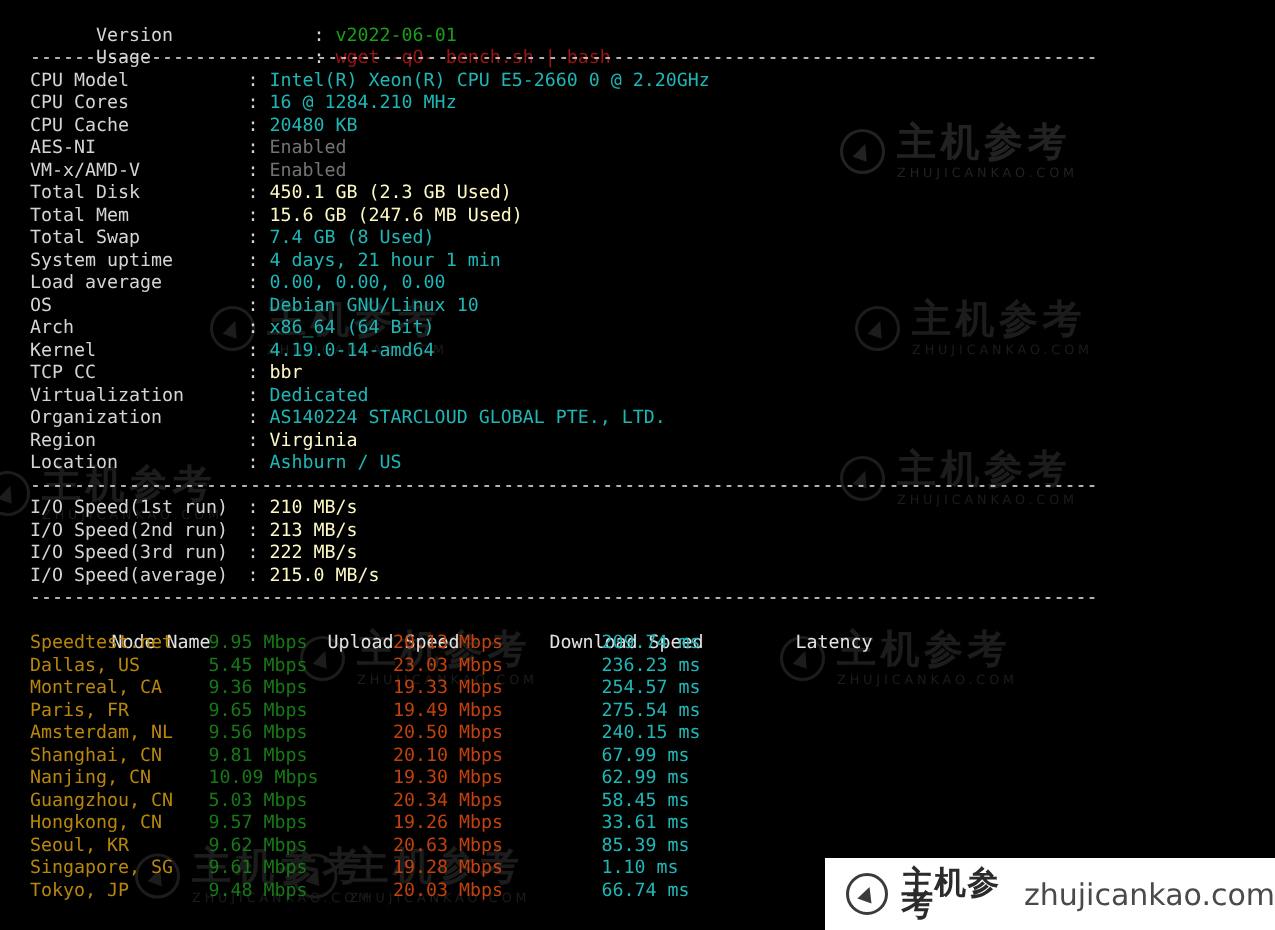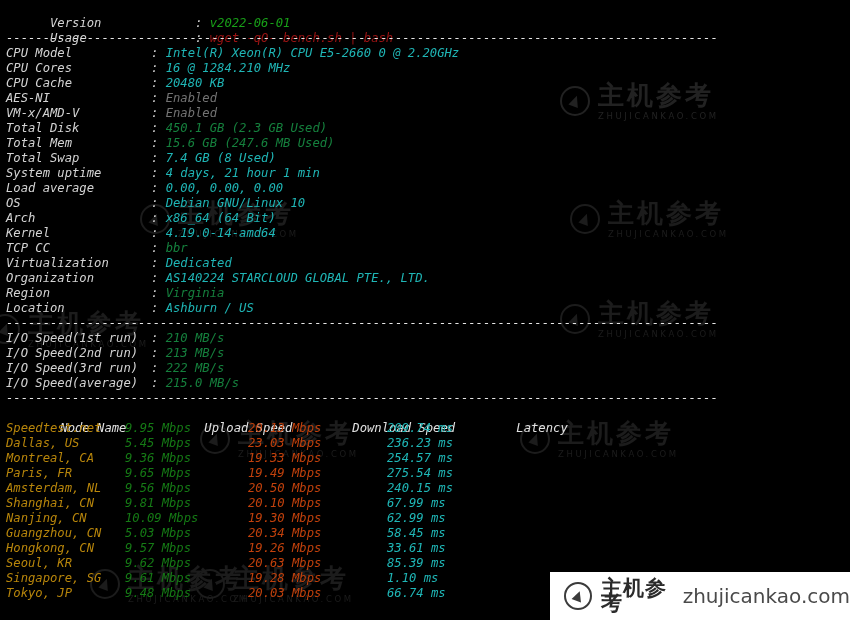--- a/index.html
+++ b/index.html
@@ -102,38 +102,37 @@
     font-family: "DejaVu Sans", "Liberation Sans", sans-serif;
     font-size: 20px;
     color: #4a4a4a;
     letter-spacing: 0px;
   }
 
   
   .term {
     position: relative;
     z-index: 10;
-    padding: 0 0 0 6px;
-    font-style: italic;
+    padding: 0 0 0 20px;
   }
   .row { white-space: pre; height: 15px; }
   .label { color: #d4d4d4; display: inline-block; width: 145px; }
   .colon { color: #d4d4d4; }
   .sep {
     color: #e6e6e6;
     white-space: pre;
     height: 15px;
     overflow: hidden;
     letter-spacing: 0px;
   }
 
   .v-green   { color: #18a018; }
   .v-red     { color: #9c1414; }
   .v-cyan    { color: #1fb6b6; }
-  .v-yellow  { color: #15803d; }
+  .v-yellow  { color: #fef9c3; }
   .v-dimgreen{ color: #737373; }
 
   
   .thead, .trow { white-space: pre; height: 15px; }
   .c-node { display: inline-block; width: 119px; }
   .c-up   { display: inline-block; width: 123px; }
   .c-down { display: inline-block; width: 139px; }
   .c-lat  { display: inline-block; }
   .th { color: #e2e2e2; margin-left: 25px; }
   .node { color: #b8860b; }

